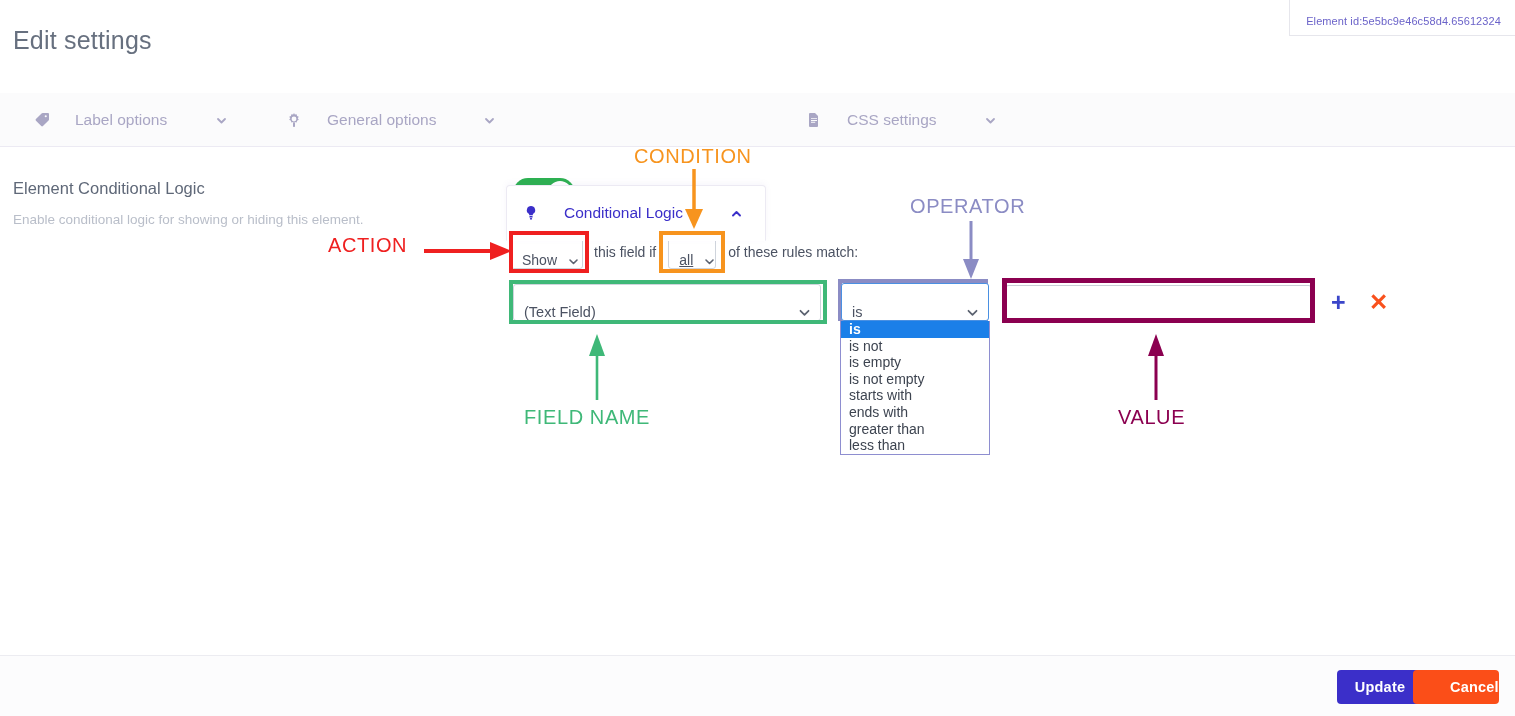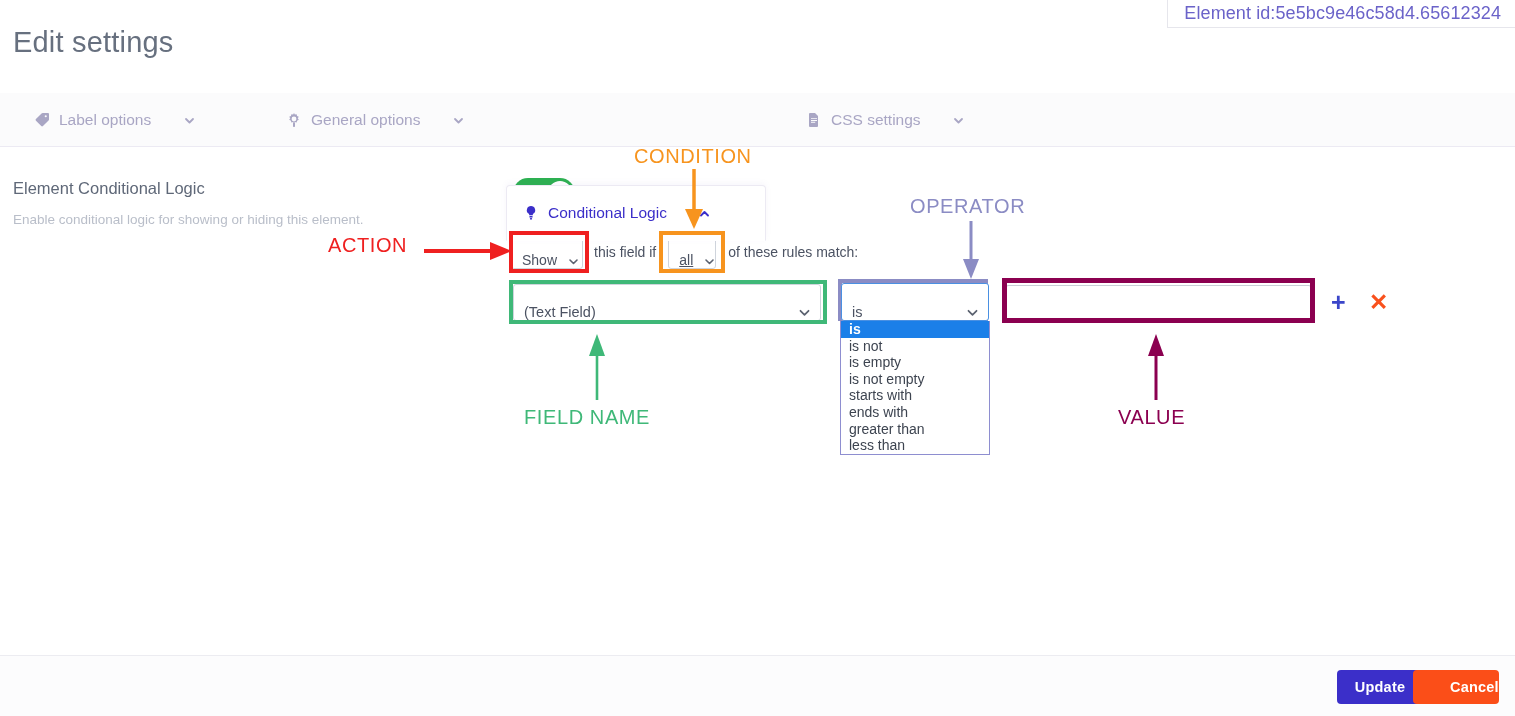--- a/index.html
+++ b/index.html
@@ -16,36 +16,36 @@
     color: #5a6275;
   }
 
   
   .element-id-badge {
     position: absolute;
     top: 0;
     right: 0;
     height: 27px;
     line-height: 27px;
-    padding: 0 14px 0 16px;
+    padding: 8px 14px 0 16px;
     background: #ffffff;
     border-left: 1px solid #e6e6ec;
     border-bottom: 1px solid #e6e6ec;
     color: #6b63c9;
-    font-size: 18px;
+    font-size: 11px;
     white-space: nowrap;
     letter-spacing: .1px;
   }
 
   
   .page-title {
     position: absolute;
     left: 13px;
     top: 26px;
-    font-size: 29px;
+    font-size: 25px;
     color: #67707f;
     font-weight: 400;
     letter-spacing: .2px;
   }
 
   
   .tab-bar {
     position: absolute;
     left: 0;
     top: 93px;
@@ -54,21 +54,21 @@
     background: #fbfbfc;
     border-bottom: 1px solid #eceaf3;
     box-sizing: border-box;
   }
   .tab {
     position: absolute;
     top: 0;
     height: 54px;
     display: flex;
     align-items: center;
-    gap: 9px;
+    gap: 25px;
     padding: 0 16px;
     box-sizing: border-box;
     cursor: pointer;
     user-select: none;
   }
   .tab .tab-label {
     font-size: 15.5px;
     color: #a9a6c4;
     white-space: nowrap;
   }

